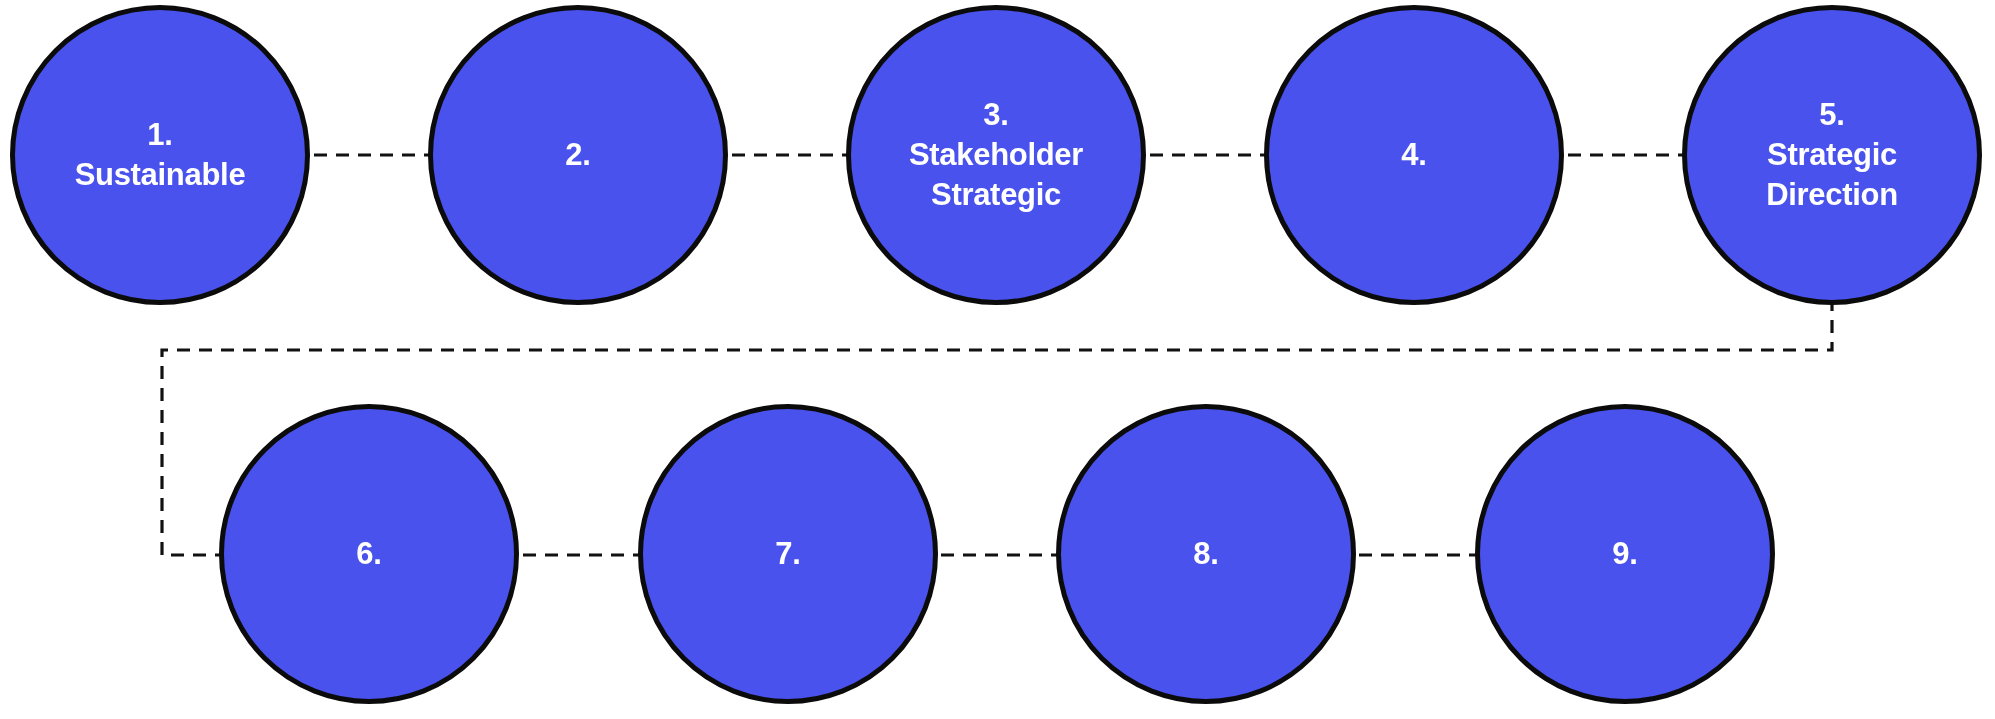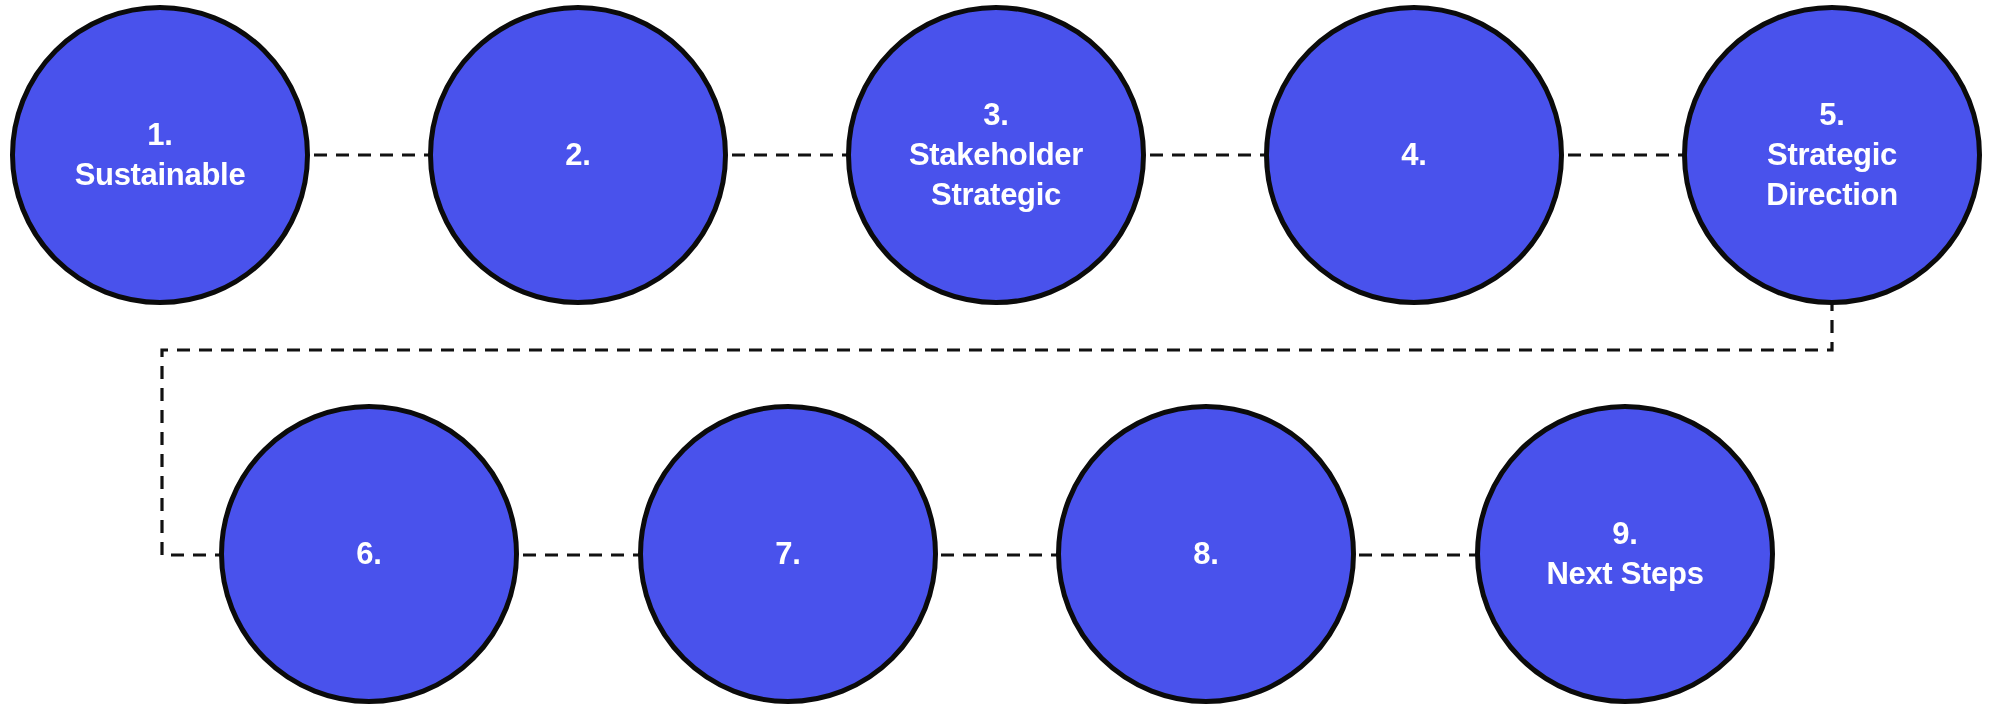--- a/index.html
+++ b/index.html
@@ -106,16 +106,15 @@
   <div class="node n7">
     <div class="number">7.</div>
   </div>
 
   <div class="node n8">
     <div class="number">8.</div>
   </div>
 
   <div class="node n9">
     <div class="number">9.</div>
-    <div class="label">Next Steps</div>
   </div>
 
 </div>
 
 </body></html>

